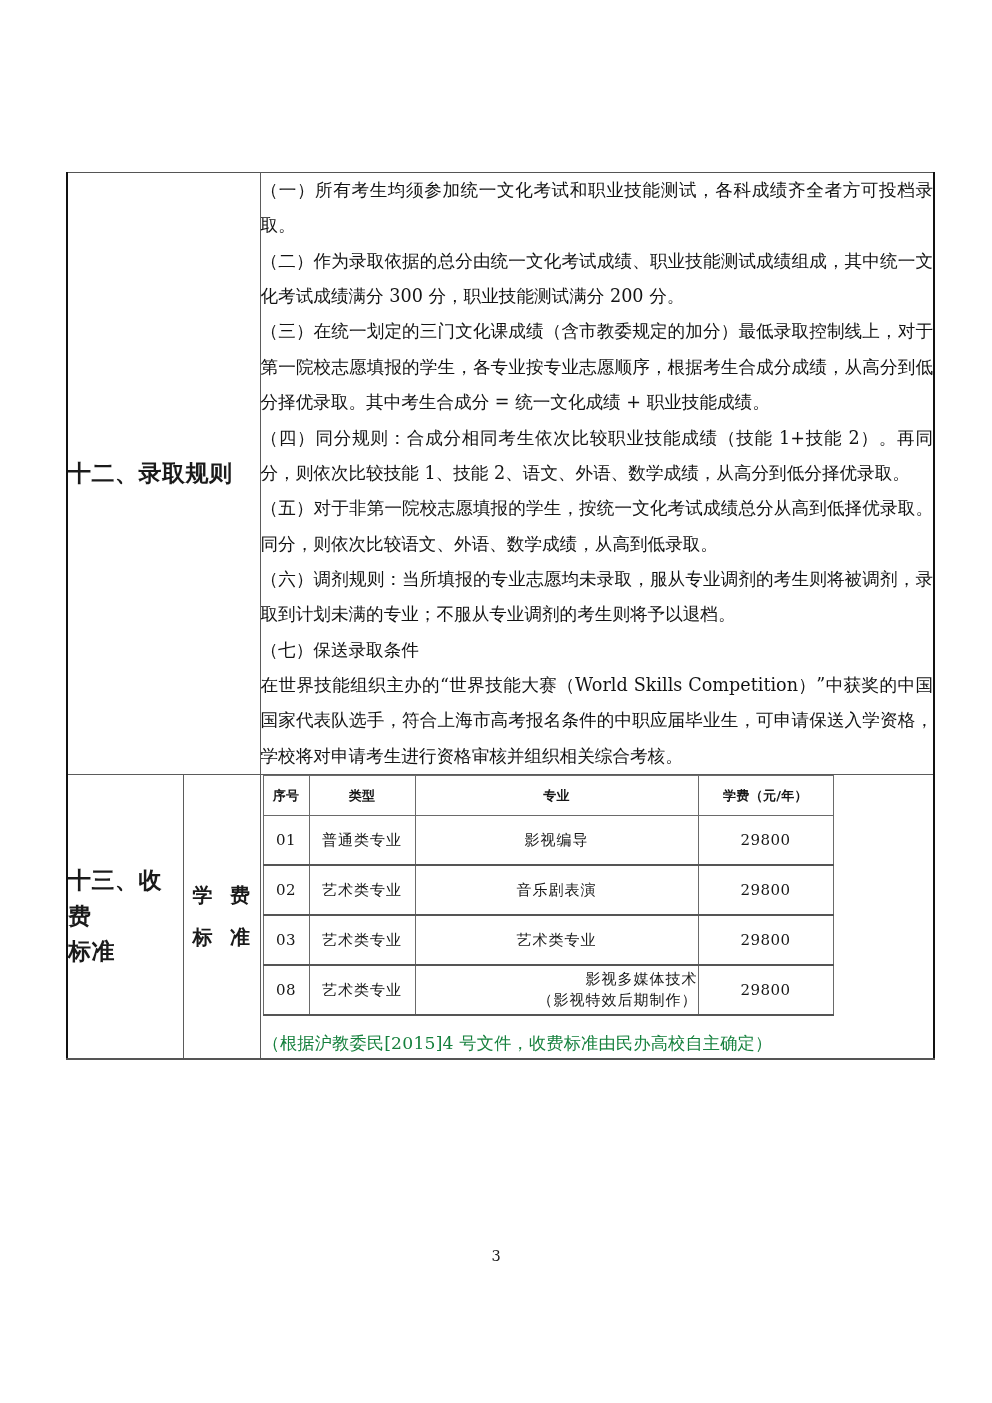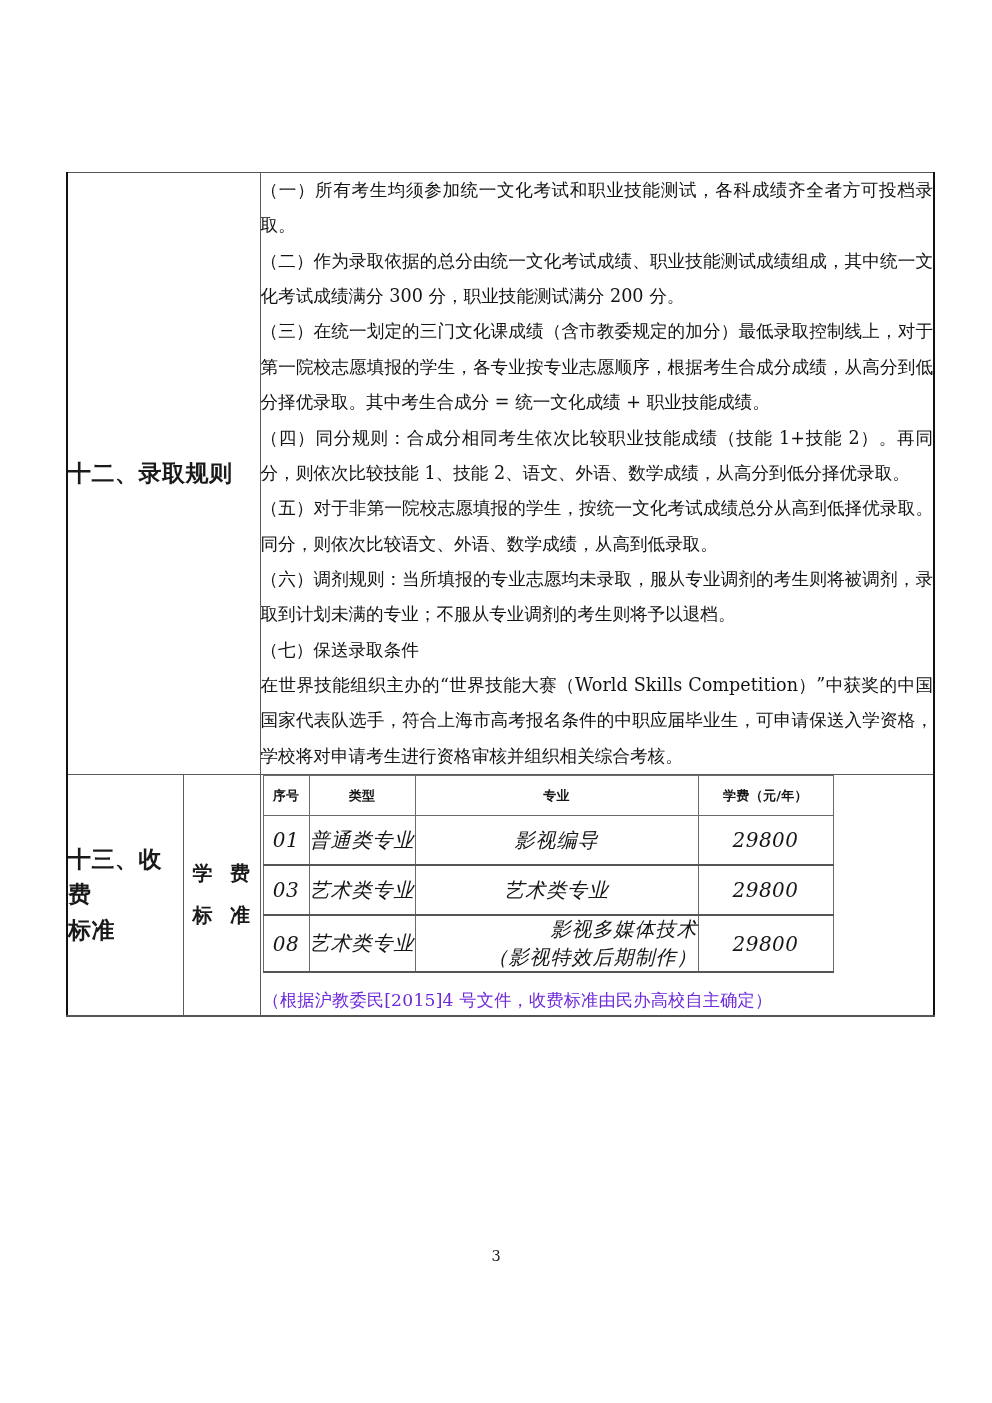--- a/index.html
+++ b/index.html
@@ -122,24 +122,23 @@
     color: #161616;
   }
   .fee-table thead th {
     font-family: "DejaVu Sans", "Liberation Sans", sans-serif;
     font-weight: bold;
     font-size: 13px;
     height: 37px;
     letter-spacing: 0.3px;
   }
   .fee-table tbody td {
-    font-size: 20px;
+    font-size: 15px;
     height: 48px;
     letter-spacing: 1px;
-    font-style: italic;
   }
   .fee-table tbody td.num,
   .fee-table tbody td.fee {
     letter-spacing: 0.5px;
   }
   .fee-table .two-line {
     line-height: 1.38;
     text-align: right;
   }
   .c-no    { width: 46px; }
@@ -147,21 +146,21 @@
   .c-major { width: 283px; }
   .c-fee   { width: 135px; }
 
   .fee-note {
     margin-top: 14px;
     margin-left: 2px;
     font-size: 17.2px;
     line-height: 1.6;
     letter-spacing: 0.2px;
     font-family: "DejaVu Serif", "Liberation Serif", serif;
-    color: #6d28d9;
+    color: #15803d;
   }
 
   
   .page-number {
     position: absolute;
     left: 0;
     top: 1248px;
     width: 992px;
     text-align: center;
     font-size: 14.5px;
@@ -221,20 +220,26 @@
               </tr>
             </thead>
             <tbody>
               <tr>
                 <td class="num">01</td>
                 <td class="type">普通类专业</td>
                 <td class="major">影视编导</td>
                 <td class="fee">29800</td>
               </tr>
               <tr>
+                <td class="num">02</td>
+                <td class="type">艺术类专业</td>
+                <td class="major">音乐剧表演</td>
+                <td class="fee">29800</td>
+              </tr>
+              <tr>
                 <td class="num">03</td>
                 <td class="type">艺术类专业</td>
                 <td class="major">艺术类专业</td>
                 <td class="fee">29800</td>
               </tr>
               <tr>
                 <td class="num">08</td>
                 <td class="type">艺术类专业</td>
                 <td class="major two-line">
                   <span>影视多媒体技术</span><br>

